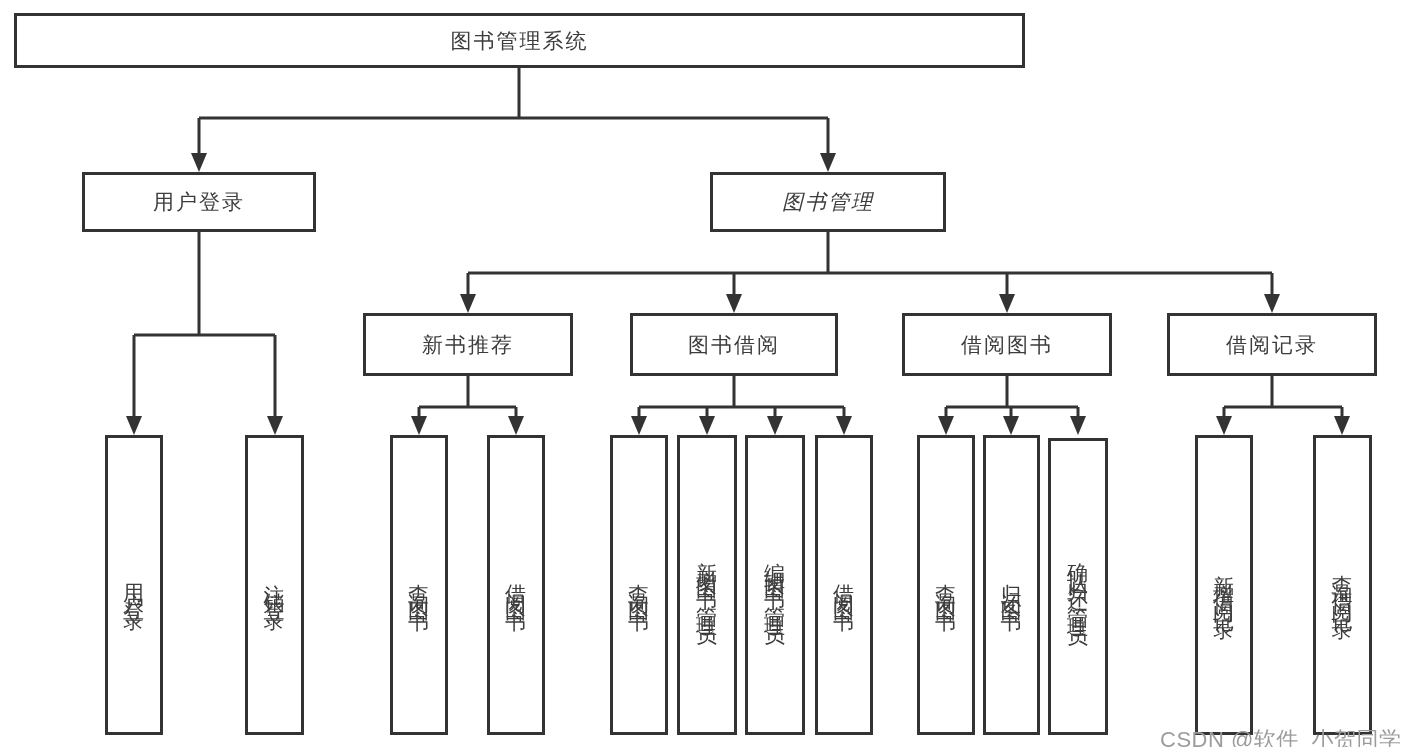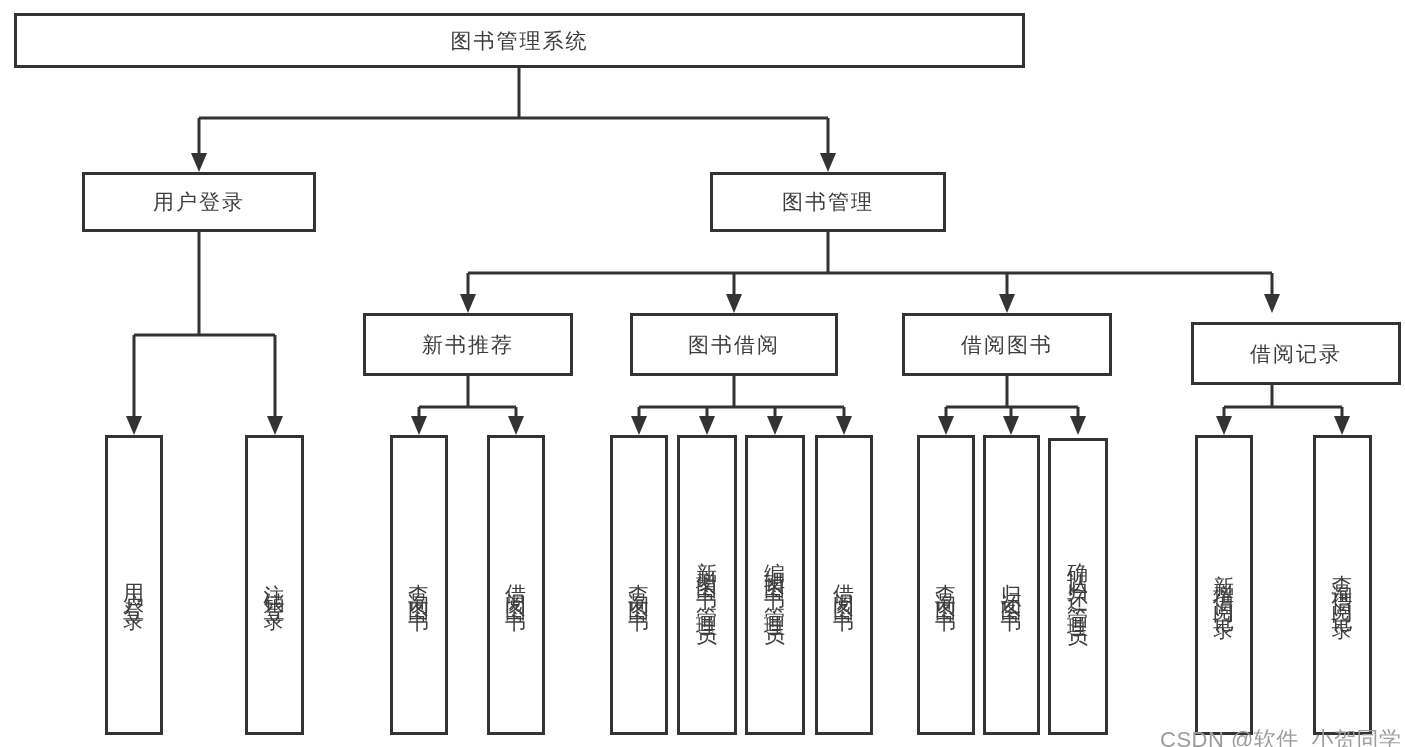--- a/index.html
+++ b/index.html
@@ -99,26 +99,26 @@
       <polygon points="1003,416 1019,416 1011,435"></polygon>
       <polygon points="1070,416 1086,416 1078,435"></polygon>
       <polygon points="1216,416 1232,416 1224,435"></polygon>
       <polygon points="1334,416 1350,416 1342,435"></polygon>
     </g>
   </svg>
 
   <div class="node h" style="left:14px; top:13px; width:1011px; height:55px;">图书管理系统</div>
 
   <div class="node h" style="left:82px; top:172px; width:234px; height:60px;">用户登录</div>
-  <div class="node h" style="left:710px; top:172px; width:236px; height:60px;">图书管理</div>
+  <div class="node h" style="left:710px; top:172px; width:236px; height:60px;font-style:italic;">图书管理</div>
 
   <div class="node h" style="left:630px; top:313px; width:208px; height:63px;">图书借阅</div>
   <div class="node h" style="left:363px; top:313px; width:210px; height:63px;">新书推荐</div>
   <div class="node h" style="left:902px; top:313px; width:210px; height:63px;">借阅图书</div>
-  <div class="node h" style="left:1167px; top:322px; width:210px; height:63px;margin-left:24px;">借阅记录</div>
+  <div class="node h" style="left:1167px; top:313px; width:210px; height:63px;">借阅记录</div>
 
   <div class="node v" style="left:105px; top:435px; width:58px; height:300px;">
     <span class="vtext">用户登录</span>
   </div>
   <div class="node v" style="left:245px; top:435px; width:59px; height:300px;">
     <span class="vtext">注销登录</span>
   </div>
 
   <div class="node v" style="left:390px; top:435px; width:58px; height:300px;">
     <span class="vtext">查询图书</span>

